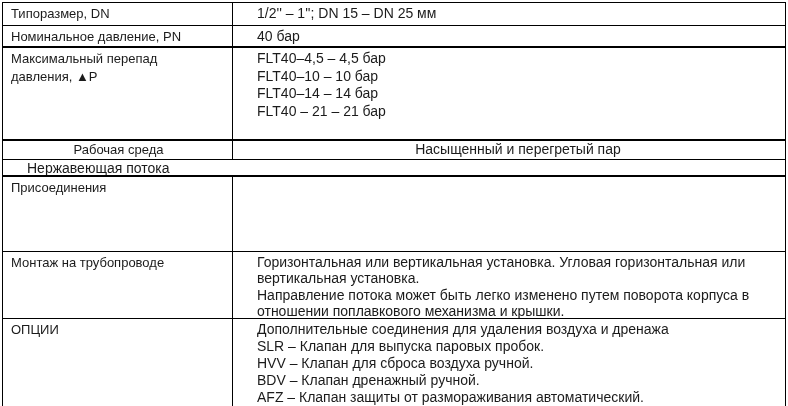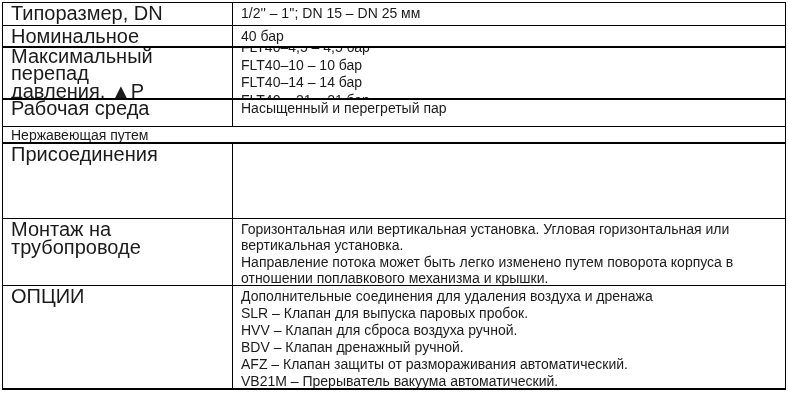--- a/index.html
+++ b/index.html
@@ -30,38 +30,39 @@
     box-sizing: border-box;
     border-bottom: 1px solid #000;
     overflow: hidden;
   }
   .row.bb2 { border-bottom-width: 2px; }
   .cell-label {
     width: 230px;
     box-sizing: border-box;
     border-right: 1px solid #000;
     padding: 2px 6px 0 8px;
-    font-size: 20px;
+    font-size: 13px;
     line-height: 17.5px;
     white-space: pre-line;
     overflow: hidden;
   }
   .cell-value {
     flex: 1;
     box-sizing: border-box;
     padding: 2px 6px 0 8px;
     font-size: 14px;
     line-height: 17.5px;
     white-space: pre-line;
     overflow: hidden;
+    margin-left: 16px;
   }
   .h23  { height: 23px; }
   .h22  { height: 22px; }
-  .h72  { height: 52px; align-items: center; }
-  .h19  { height: 27px; }
+  .h72  { height: 93px; }
+  .h19  { height: 19px; text-align: center; }
   .h17  { height: 17px; }
   .h17 .cell-label, .h17 .cell-value,
   .h19 .cell-label, .h19 .cell-value { padding-top: 0px; }
   .h75  { height: 75px; gap: 30px; }
   .h67  { height: 67px; }
   .h67 .cell-value { line-height: 16.3px; }
   .h104 { height: 104px; }
   .h104 .cell-value { line-height: 17px; }
 </style>
 </head>
@@ -87,21 +88,21 @@
 FLT40–14 – 14 бар
 FLT40 – 21 – 21 бар</div>
   </div>
 
   <div class="row h19">
     <div class="cell-label">Рабочая среда</div>
     <div class="cell-value">Насыщенный и перегретый пар</div>
   </div>
 
   <div class="row h17 bb2">
-    <div class="cell-value">Нержавеющая путем</div>
+    <div class="cell-value">Нержавеющая потока</div>
   </div>
 
   <div class="row h75">
     <div class="cell-label">Присоединения</div>
   </div>
 
   <div class="row h67">
     <div class="cell-label">Монтаж на трубопроводе</div>
     <div class="cell-value">Горизонтальная или вертикальная установка. Угловая горизонтальная или
 вертикальная установка.

